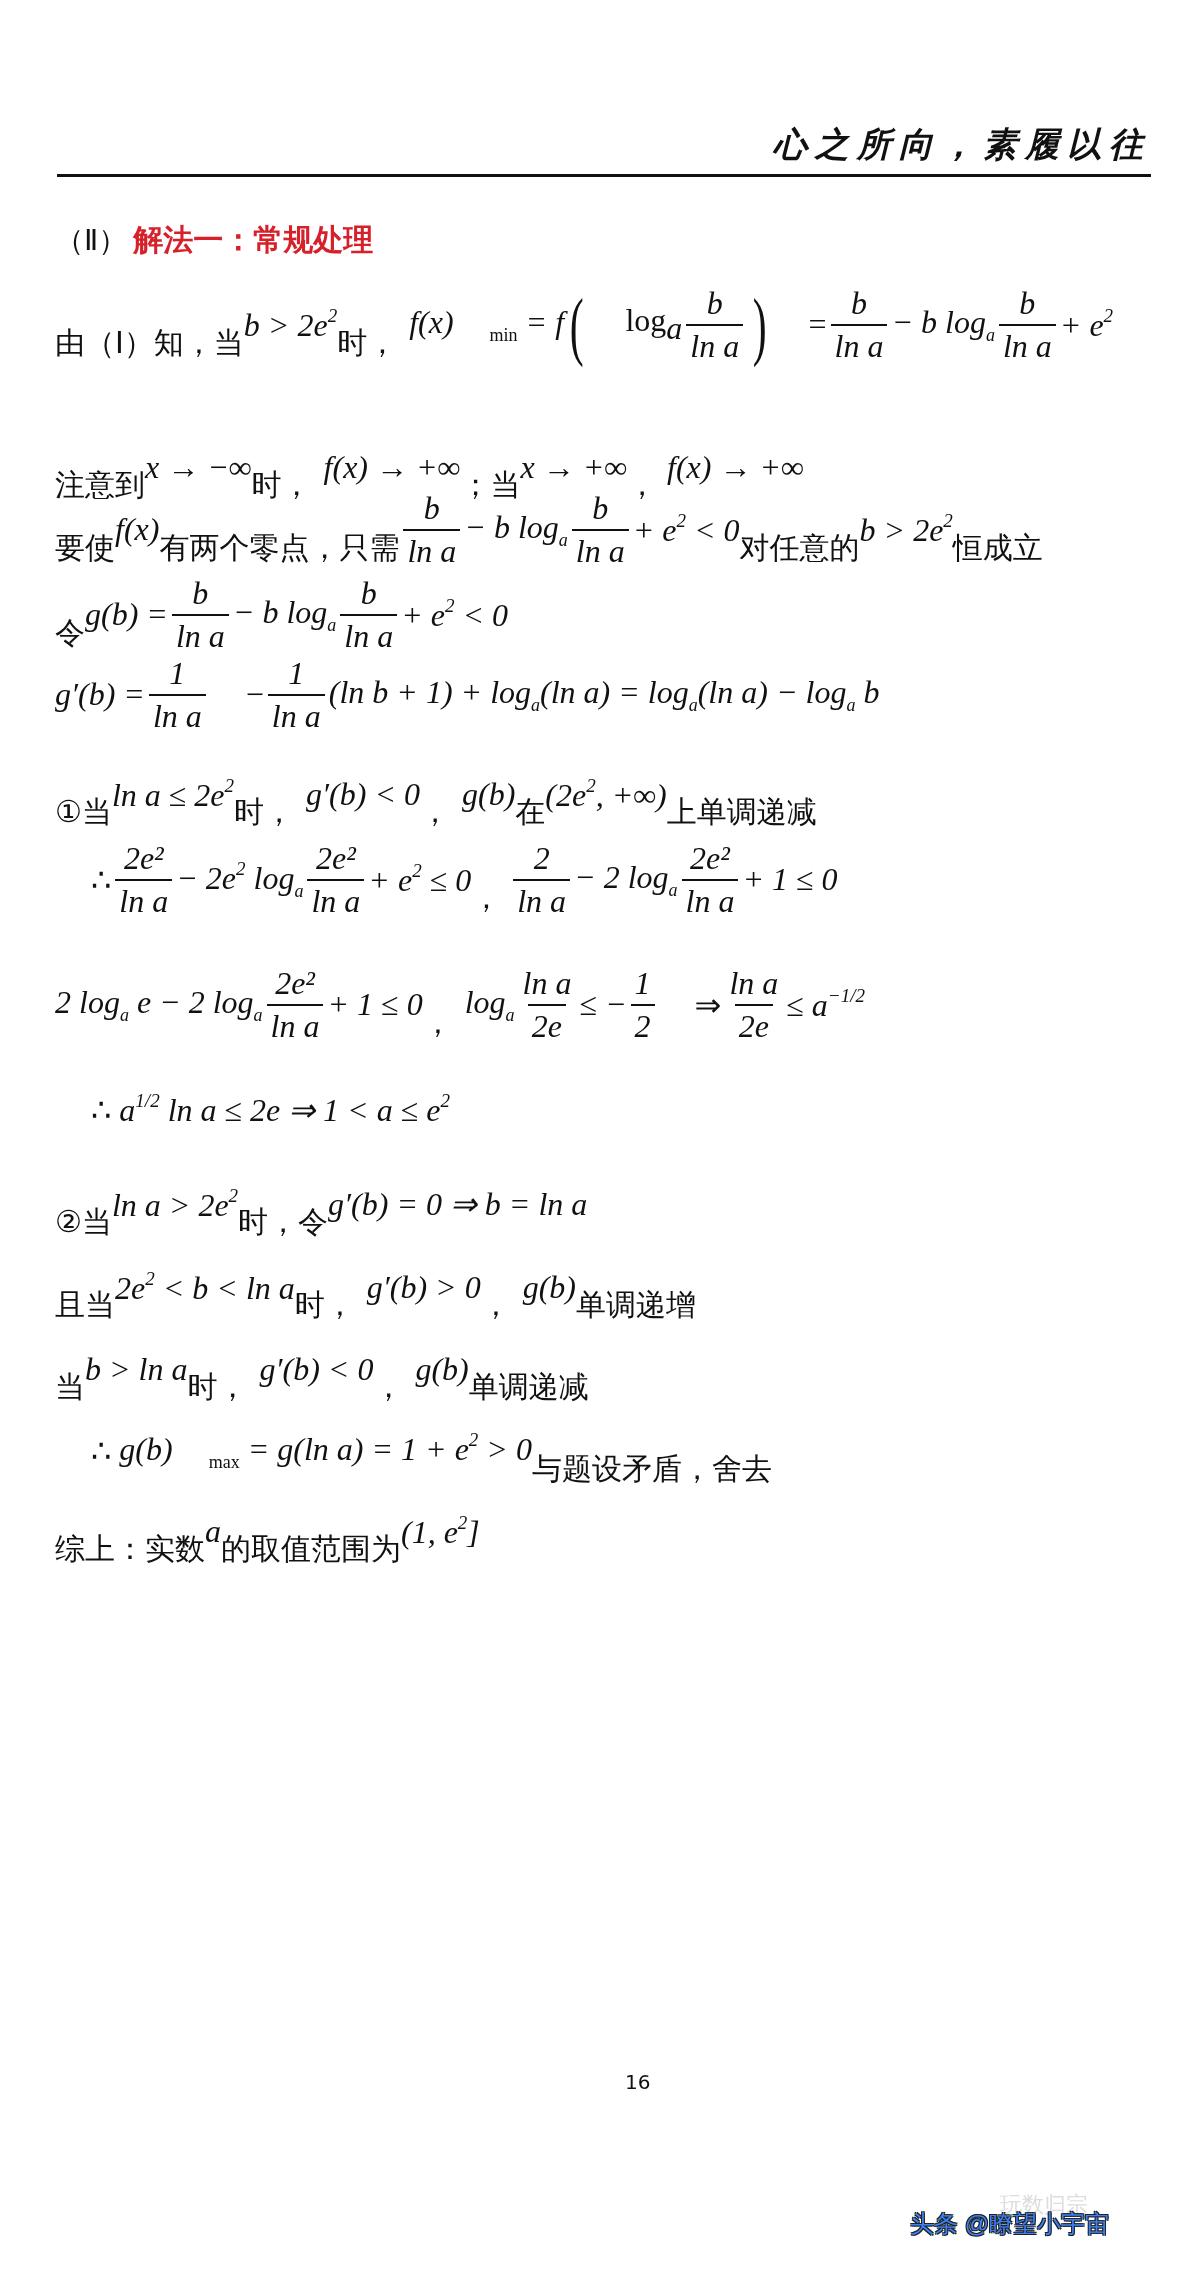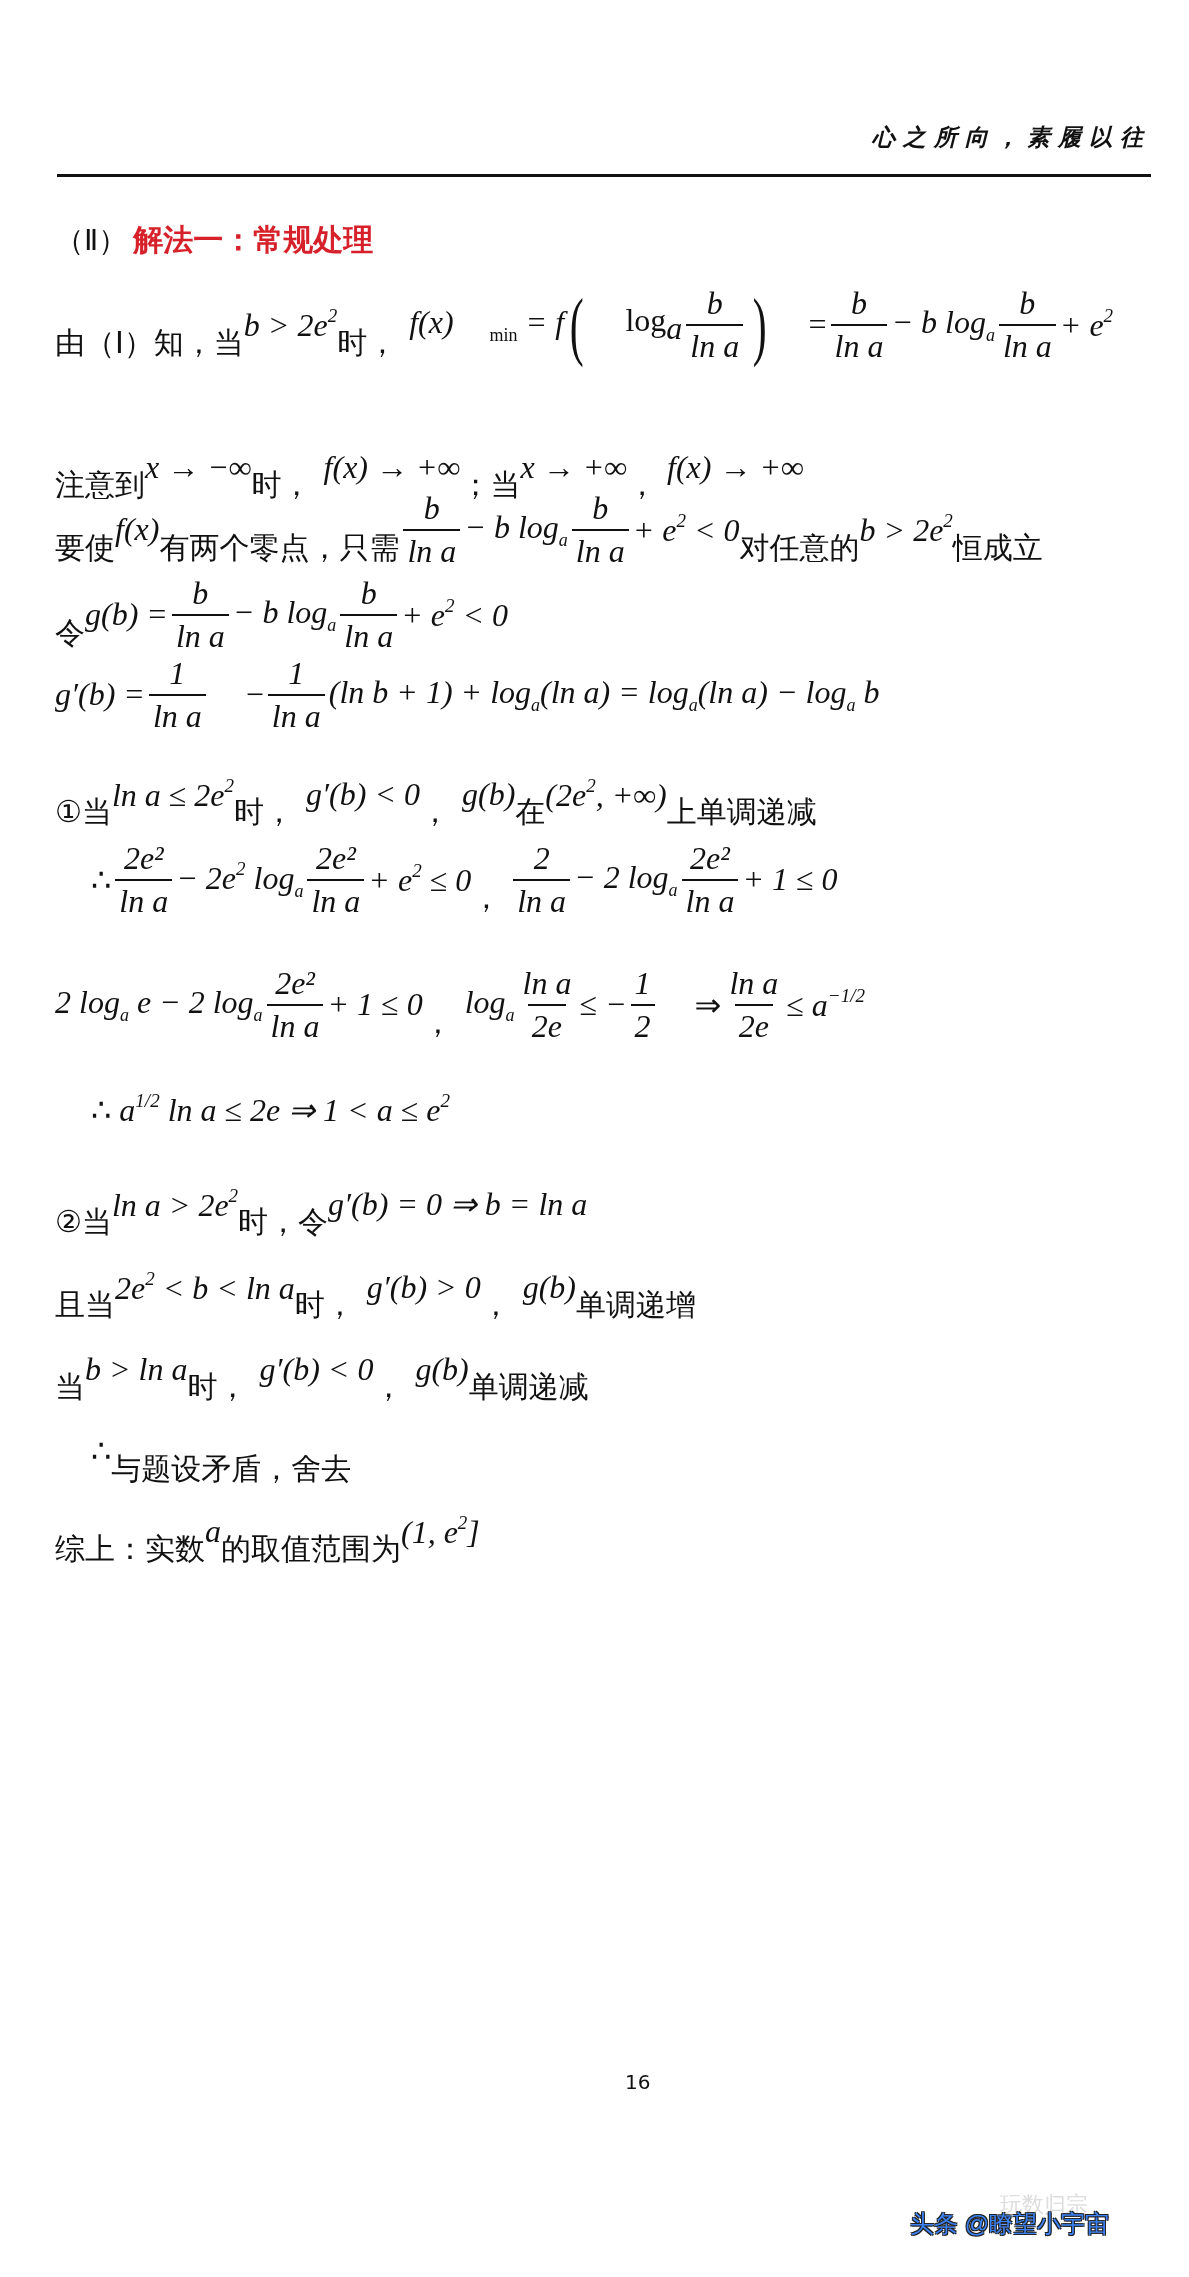--- a/index.html
+++ b/index.html
@@ -1,19 +1,19 @@
 <!DOCTYPE html>
 <html><head>
 <meta charset="utf-8">
 <style>
   html, body { margin: 0; padding: 0; background: #ffffff; }
   body { width: 1189px; height: 2277px; position: relative; overflow: hidden;
          font-family: "DejaVu Sans", sans-serif; color: #111; }
   .header-motto { position: absolute; right: 38px; top: 122px; font-family: "DejaVu Serif", serif;
-         font-weight: bold; font-size: 23px; letter-spacing: 8px; font-style: italic; color: #111; }
+         font-weight: bold; font-size: 34px; letter-spacing: 8px; font-style: italic; color: #111; }
   .header-rule { position: absolute; left: 57px; top: 174px; width: 1094px; height: 3px; background: #111; }
   .line { position: absolute; left: 55px; font-size: 30px; white-space: nowrap; display: flex; align-items: center; }
   .section-title { top: 220px; }
   .section-title .roman { color: #111; font-size: 29px; }
   .section-title .red { color: #d6202a; font-weight: bold; font-size: 30px; margin-left: 6px; }
   .m { font-family: "Liberation Serif", serif; font-size: 32px; padding-left: 36px; }
   .mi { font-family: "Liberation Serif", serif; font-style: italic; font-size: 32px; }
   .frac { display: inline-flex; flex-direction: column; align-items: center; vertical-align: middle;
           margin: 0 4px; font-family: "Liberation Serif", serif; font-size: 32px; line-height: 1.15; }
   .frac .num { padding: 0 4px 2px; }
@@ -214,20 +214,21 @@
     <span class="mi">b &gt; ln a</span>
     <span class="cn">时，</span>
     <span class="mi" style="margin-left:12px">g′(b) &lt; 0</span>
     <span class="cn">，</span>
     <span class="mi" style="margin-left:12px">g(b)</span>
     <span class="cn">单调递减</span>
   </div>
 
   <div class="line" style="top:1412px;">
     <span class="m">∴</span>
+    <span class="mi" style="margin-left:8px"><span>g(b)</span><sub class="m" style="font-style:normal;font-size:18px">max</sub><span> = g(ln a) = 1 + e</span><sup>2</sup><span> &gt; 0</span></span>
     <span class="cn">与题设矛盾，舍去</span>
   </div>
 
   <div class="line" style="top:1492px;">
     <span class="cn">综上：实数</span>
     <span class="mi">a</span>
     <span class="cn">的取值范围为</span>
     <span class="mi"><span>(1, e</span><sup>2</sup><span>]</span></span>
   </div>
 

